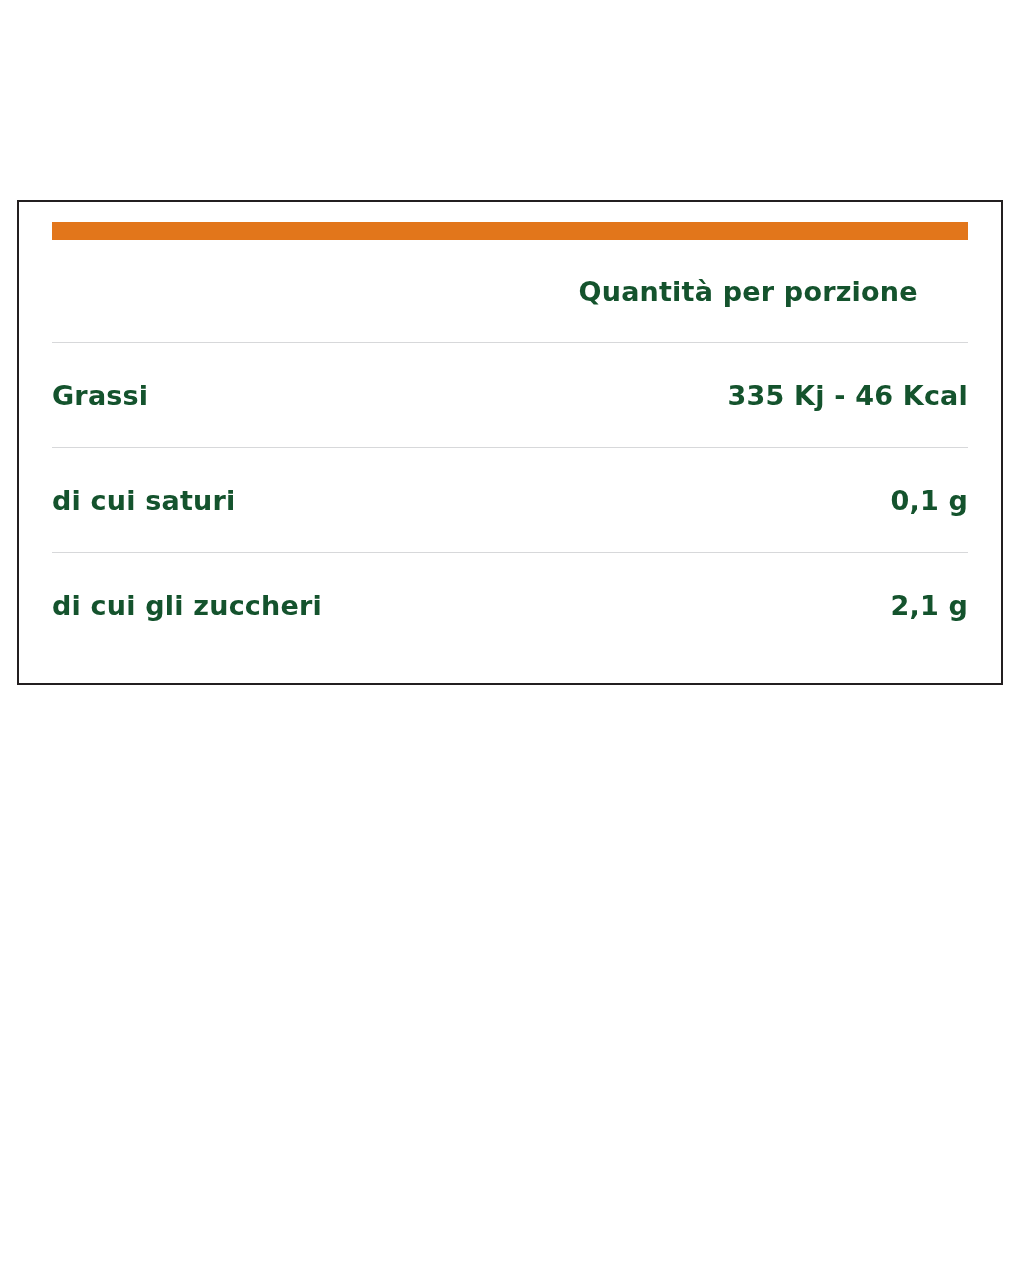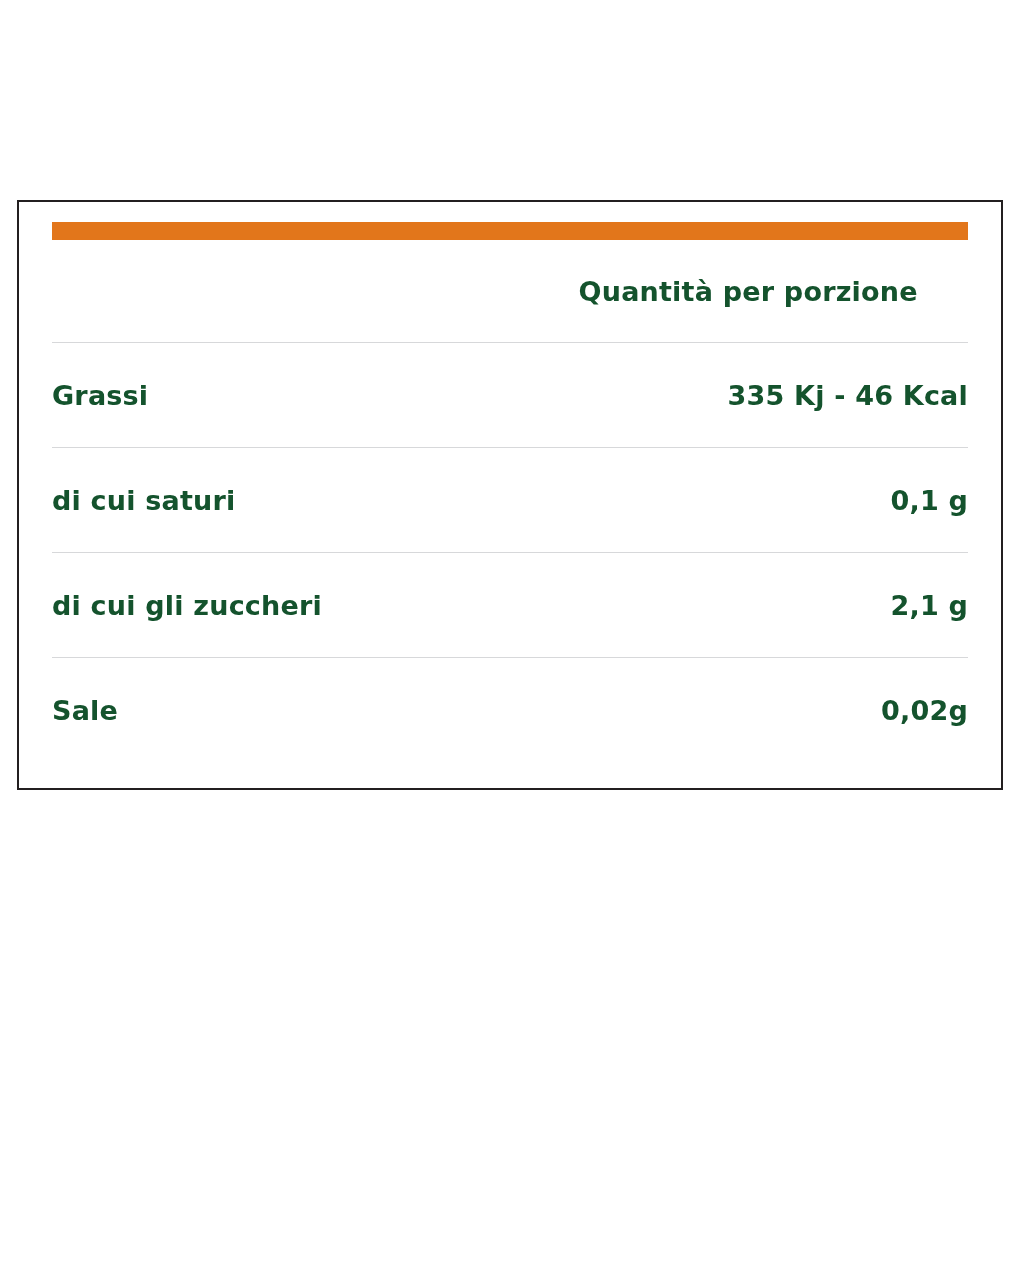--- a/index.html
+++ b/index.html
@@ -110,21 +110,17 @@
           <td class="cell-value">0,1 g</td>
         </tr>
 
 
         <tr>
           <td class="cell-label">di cui gli zuccheri</td>
           <td class="cell-value">2,1 g</td>
         </tr>
 
 
-        <tr>
-          <td class="cell-label">Sale</td>
-          <td class="cell-value">0,02g</td>
-        </tr>
       </tbody>
     </table>
 
   </div>
 </div>
 
 </body></html>

